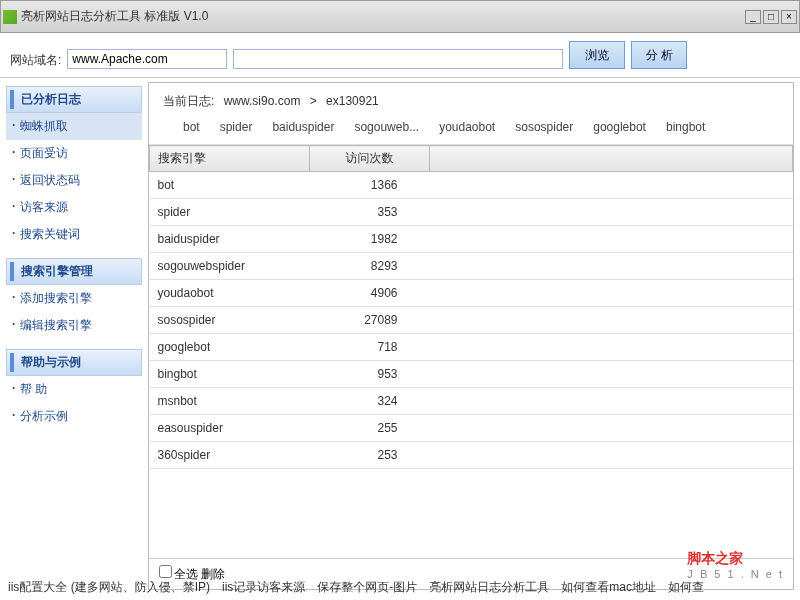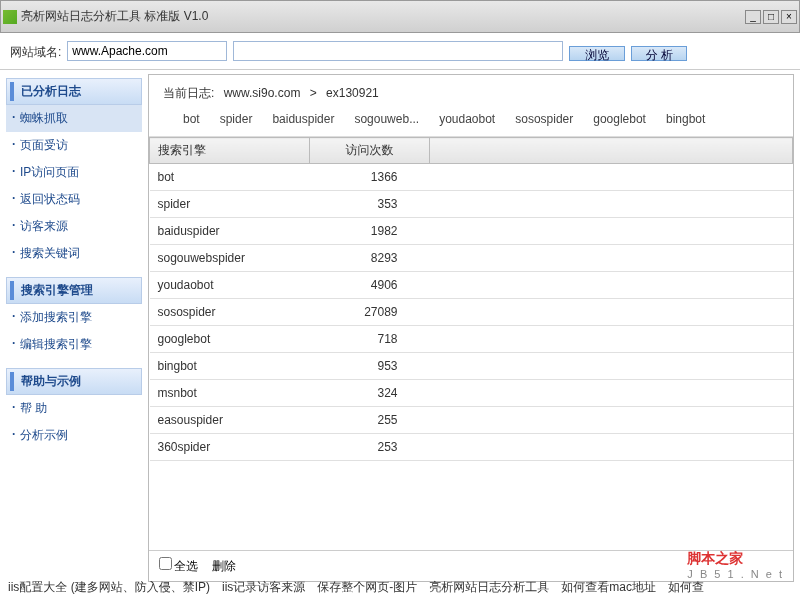--- a/index.html
+++ b/index.html
@@ -7,21 +7,21 @@
 .titlebar { height: 33px; background: linear-gradient(#e8e8e8, #d0d0d0); border: 1px solid #999; display: flex; align-items: center; padding: 0 2px; }
 .titlebar .icon { width: 14px; height: 14px; background: linear-gradient(135deg, #7b3, #5a2); margin-right: 4px; }
 .titlebar .title { flex: 1; color: #333; }
 .titlebar .winbtns { display: flex; }
 .titlebar .winbtn { width: 16px; height: 14px; border: 1px solid #888; background: #ddd; margin-left: 2px; text-align: center; line-height: 12px; cursor: pointer; font-family: sans-serif; font-size: 10px; }
 .toolbar { padding: 8px 10px; background: #fff; border-bottom: 1px solid #ccc; display: flex; align-items: flex-end; gap: 6px; }
 .toolbar label { color: #333; }
 .toolbar input[type=text] { height: 20px; border: 1px solid #a0b8d8; padding: 0 4px; }
 .toolbar .domain { width: 160px; }
 .toolbar .path { width: 330px; }
-.toolbar button { width: 56px; height: 15px; border: 1px solid #6a9ed8; background: linear-gradient(#d8e8f8, #b8d4f0); color: #003; cursor: pointer; }
+.toolbar button { width: 56px; height: 28px; border: 1px solid #6a9ed8; background: linear-gradient(#d8e8f8, #b8d4f0); color: #003; cursor: pointer; }
 .main { display: flex; height: 512px; }
 .sidebar { width: 148px; padding: 8px 6px; }
 .sidebar .section { margin-bottom: 10px; }
 .sidebar .section-header { background: linear-gradient(#e8f0fc, #c8dcf4); border: 1px solid #b8cce8; padding: 4px 6px; font-weight: bold; color: #1e4a8c; position: relative; }
 .sidebar .section-header::before { content: ""; position: absolute; left: 3px; top: 3px; bottom: 3px; width: 4px; background: #5a8cd8; }
 .sidebar .section-header span { margin-left: 8px; }
 .sidebar .item { padding: 5px 4px 5px 14px; color: #1e4a8c; cursor: pointer; position: relative; }
 .sidebar .item::before { content: "·"; position: absolute; left: 6px; font-weight: bold; }
 .sidebar .item.active { background: #d8e4f4; }
 .content { flex: 1; border: 1px solid #bbb; background: #fff; display: flex; flex-direction: column; margin: 4px 6px 0 0; }
@@ -30,21 +30,21 @@
 .content .header .line1 span { margin-right: 6px; }
 .content .header .line2 { display: flex; gap: 20px; padding-left: 20px; color: #444; }
 .table-wrap { flex: 1; overflow: hidden; }
 table { width: 100%; border-collapse: collapse; }
 th { background: linear-gradient(#f4f4f4, #e4e4e4); border: 1px solid #bbb; padding: 4px 8px; text-align: center; color: #333; font-weight: normal; }
 th:first-child { width: 160px; text-align: left; padding-left: 8px; }
 th:nth-child(2) { width: 120px; }
 td { border-bottom: 1px solid #e0e0e0; padding: 6px 8px; color: #333; }
 td:first-child { text-align: left; }
 td:nth-child(2) { text-align: right; padding-right: 32px; width: 120px; }
-.footer { padding: 6px 10px; border-top: 1px solid #ccc; display: flex; align-items: center; gap: 14px; }
+.footer { padding: 6px 10px; border-top: 1px solid #ccc; display: flex; align-items: center; gap: 3px; }
 .footer input[type=checkbox] { margin-right: 2px; }
 .bottomlinks { position: absolute; bottom: 4px; left: 8px; right: 8px; display: flex; gap: 12px; color: #333; font-size: 12px; align-items: center; }
 .bottomlinks a { color: #333; text-decoration: none; cursor: pointer; }
 .watermark { position: absolute; right: 16px; bottom: 20px; font-family: sans-serif; }
 .watermark .cn { color: #d33; font-weight: bold; font-size: 14px; }
 .watermark .en { color: #888; font-size: 11px; letter-spacing: 2px; }
 </style>
 </head>
 <body>
 
@@ -65,21 +65,20 @@
   <button>浏览</button>
   <button>分 析</button>
 </div>
 
 <div class="main">
   <div class="sidebar" id="sidebar">
       <div class="section">
         <div class="section-header"><span>已分析日志</span></div>
         <div class="item active">蜘蛛抓取</div>
         <div class="item">页面受访</div>
-        <div class="item">IP访问页面</div>
         <div class="item">返回状态码</div>
         <div class="item">访客来源</div>
         <div class="item">搜索关键词</div>
       </div>
       <div class="section">
         <div class="section-header"><span>搜索引擎管理</span></div>
         <div class="item">添加搜索引擎</div>
         <div class="item">编辑搜索引擎</div>
       </div>
       <div class="section">

